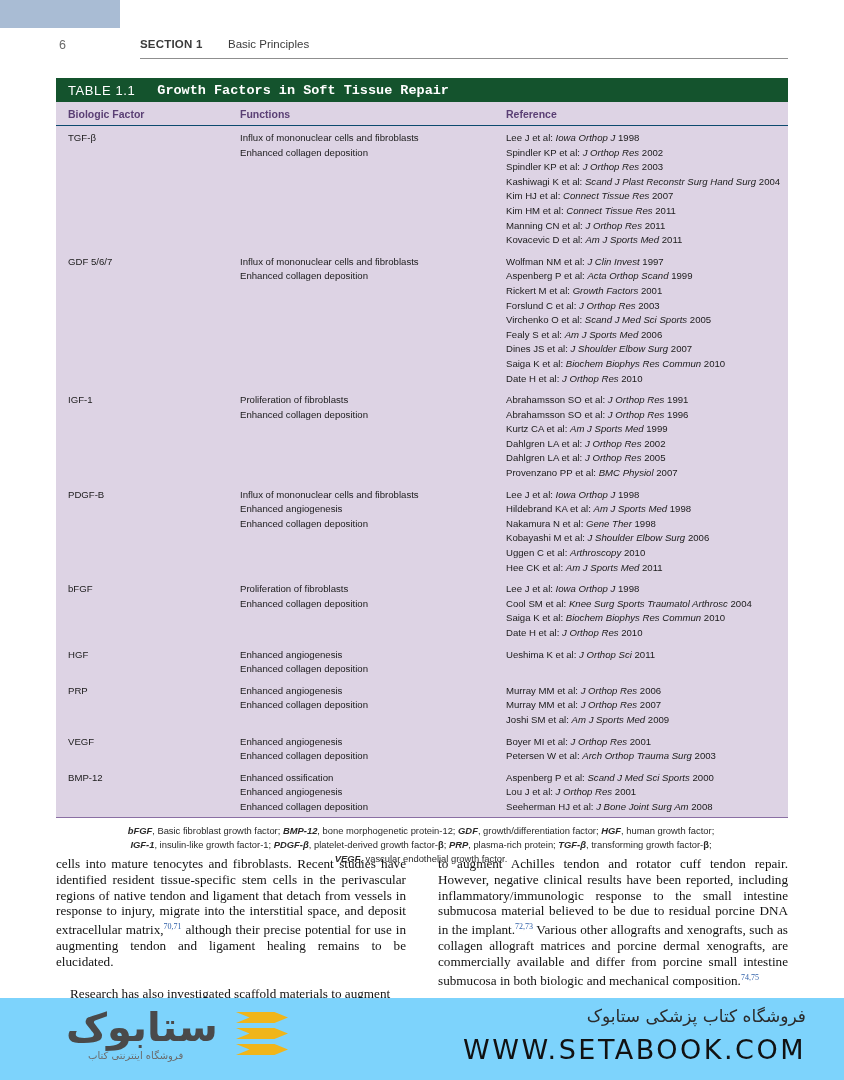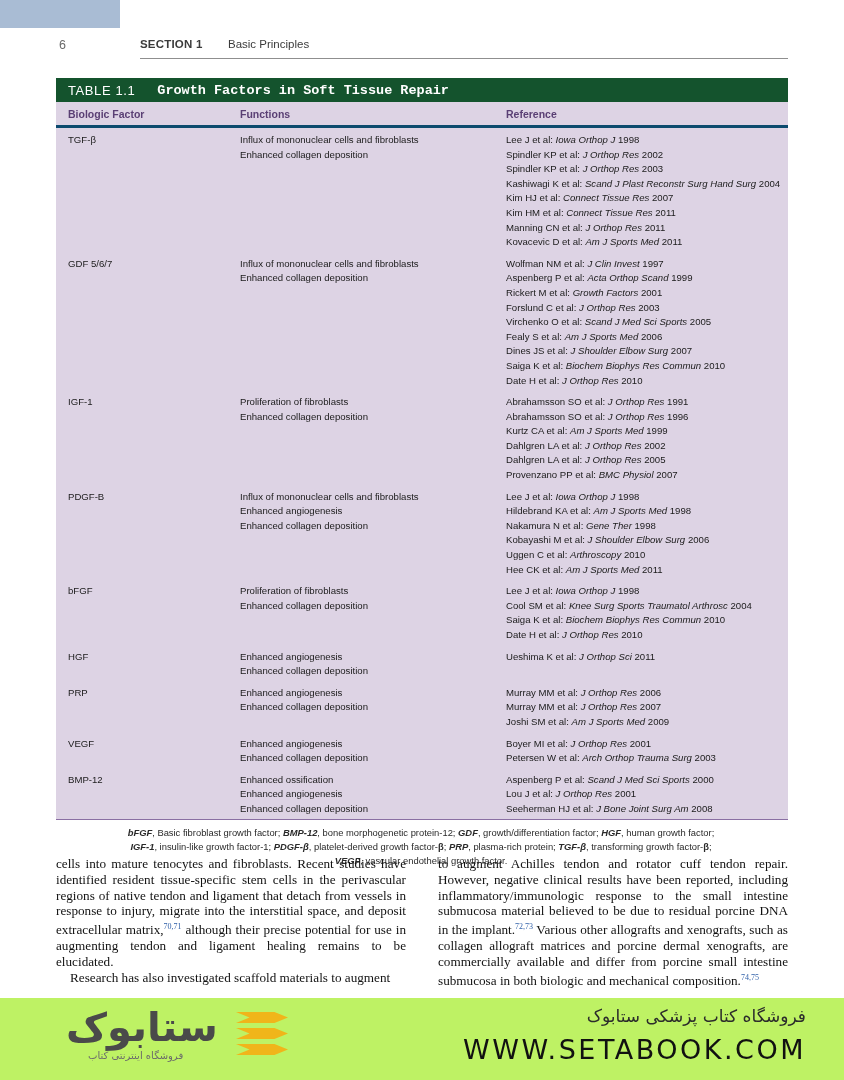--- a/index.html
+++ b/index.html
@@ -111,21 +111,21 @@
   table.data col.c1 { width: 172px; }
   table.data col.c2 { width: 266px; }
   table.data col.c3 { width: 294px; }
   table.data thead th {
     font-family: "Liberation Sans", sans-serif;
     font-size: 10.5px;
     font-weight: bold;
     color: #5a3f74;
     text-align: left;
     padding: 6px 4px 5px 12px;
-    border-bottom: 3px solid #0c4a6e;
+    border-bottom: 1px solid #0c4a6e;
     vertical-align: bottom;
   }
   table.data tbody td {
     font-family: "Liberation Sans", sans-serif;
     font-size: 9.6px;
     color: #1b1b1b;
     vertical-align: top;
     padding: 5px 4px 2px 12px;
     line-height: 14.6px;
   }
@@ -165,35 +165,36 @@
     line-height: 15.8px;
     color: #111111;
     text-align: justify;
   }
   .col p {
     margin: 0;
     text-indent: 0;
   }
   .col p + p {
     text-indent: 14px;
+    margin-top: 16px;
   }
   sup {
     font-size: 8px;
     vertical-align: super;
   }
   sup.ref { color: #2f5fa8; }
 
   
   .watermark {
     position: absolute;
     left: 0;
     bottom: 0;
     width: 844px;
     height: 82px;
-    background: #bef264;
+    background: #7dd3fc;
     border-top: 0;
   }
   .wm-left {
     position: absolute;
     left: 66px;
     top: 6px;
     display: flex;
     align-items: center;
   }
   .wm-persian-logo {

